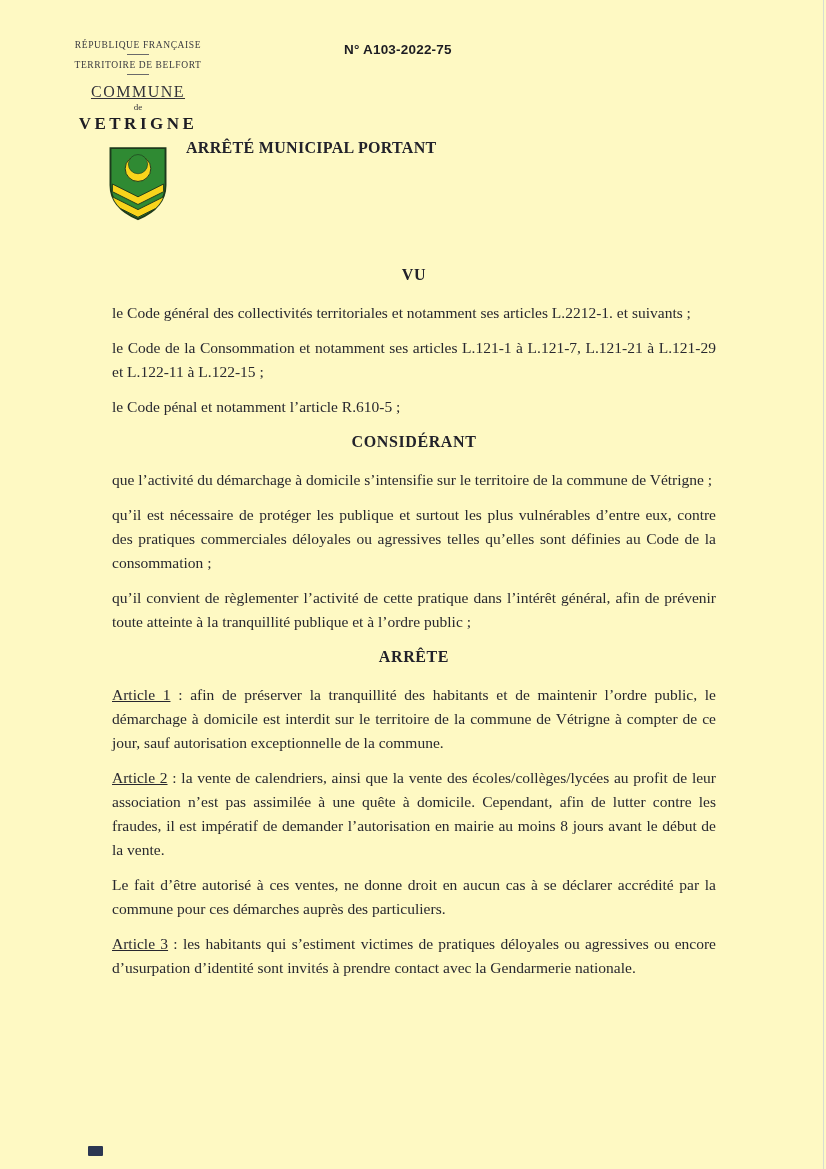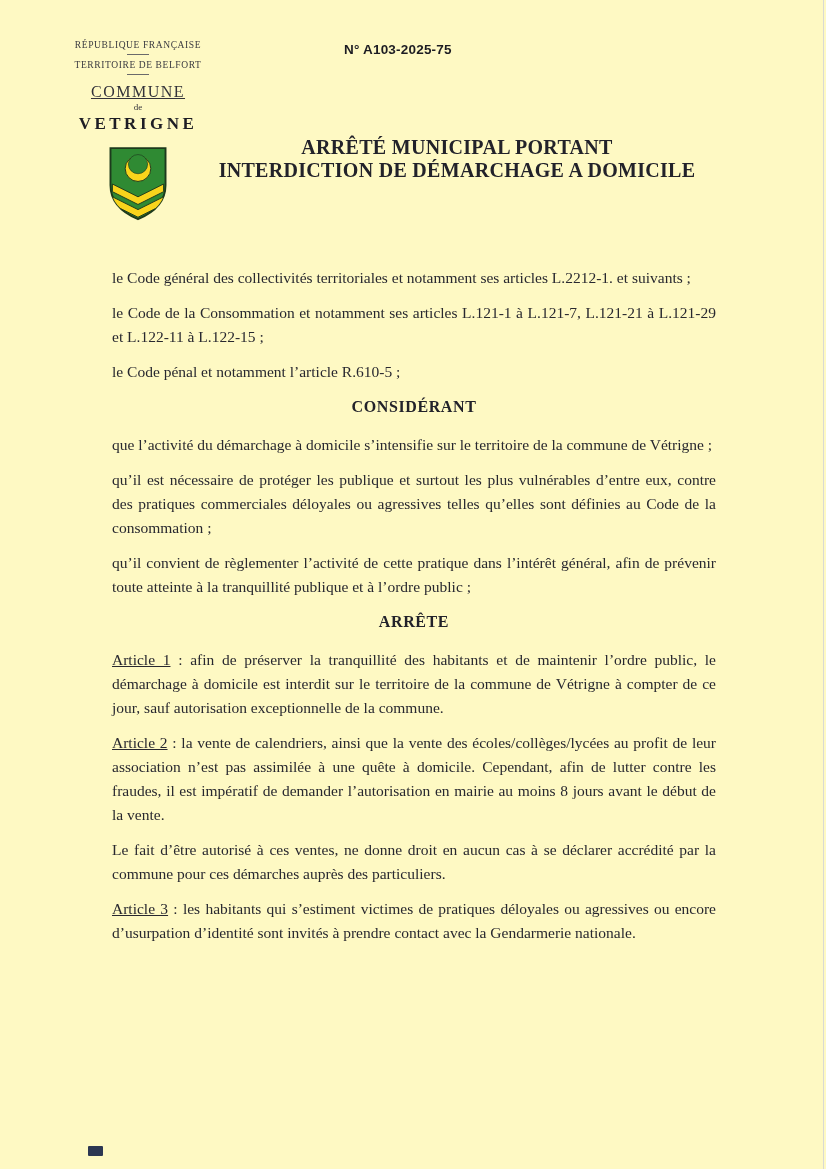--- a/index.html
+++ b/index.html
@@ -66,23 +66,22 @@
     font-weight: 700;
     font-size: 13.5px;
     color: #1c1c22;
     letter-spacing: 0.2px;
   }
 
   
   .doc-title {
     position: absolute;
     left: 186px; right: 98px; top: 136px;
-    text-align: center;
     font-weight: bold;
-    font-size: 20px;
+    font-size: 16px;
     line-height: 23px;
     letter-spacing: 0.3px;
     color: #22222a;
   }
 
   
   .doc-body {
     position: absolute;
     left: 112px; right: 110px; top: 266px;
     font-size: 15.5px;
@@ -142,30 +141,30 @@
       <path d="M7 4 H93 V62 Q93 97 50 115 Q7 97 7 62 Z" fill="#2f8a33" stroke="#1d3a1c" stroke-width="3"></path>
       <g clip-path="url(#shieldClip)">
         <circle cx="50" cy="36" r="20" fill="#f8d41c" stroke="#1d3a1c" stroke-width="1.5"></circle>
         <circle cx="50" cy="29" r="15" fill="#2f8a33" stroke="#1d3a1c" stroke-width="1"></circle>
         <polygon points="10,60 50,80 90,60 90,72 50,92 10,72" fill="#f8d41c" stroke="#1d3a1c" stroke-width="1.5"></polygon>
         <polygon points="10,80 50,100 90,80 90,92 50,112 10,92" fill="#f8d41c" stroke="#1d3a1c" stroke-width="1.5"></polygon>
       </g>
     </svg>
   </div>
 
-  <div class="reference">N° A103-2025-75</div>
+  <div class="reference">N° A103-2022-75</div>
 
   <div class="doc-title">
     <div>ARRÊTÉ MUNICIPAL PORTANT</div>
-    <div>INTERDICTION DE DÉMARCHAGE A DOMICILE</div>
   </div>
 
   <div class="doc-body">
 
 
+    <div class="sec sec-vu">VU</div>
 
     <p>le Code général des collectivités territoriales et notamment ses articles L.2212-1. et suivants ;</p>
     <p>le Code de la Consommation et notamment ses articles L.121-1 à L.121-7, L.121-21 à L.121-29 et L.122-11 à L.122-15 ;</p>
     <p>le Code pénal et notamment l’article R.610-5 ;</p>
 
     <div class="sec">CONSIDÉRANT</div>
 
     <p>que l’activité du démarchage à domicile s’intensifie sur le territoire de la commune de Vétrigne ;</p>
     <p>qu’il est nécessaire de protéger les publique et surtout les plus vulnérables d’entre eux, contre des pratiques commerciales déloyales ou agressives telles qu’elles sont définies au Code de la consommation ;</p>
     <p>qu’il convient de règlementer l’activité de cette pratique dans l’intérêt général, afin de prévenir toute atteinte à la tranquillité publique et à l’ordre public ;</p>

